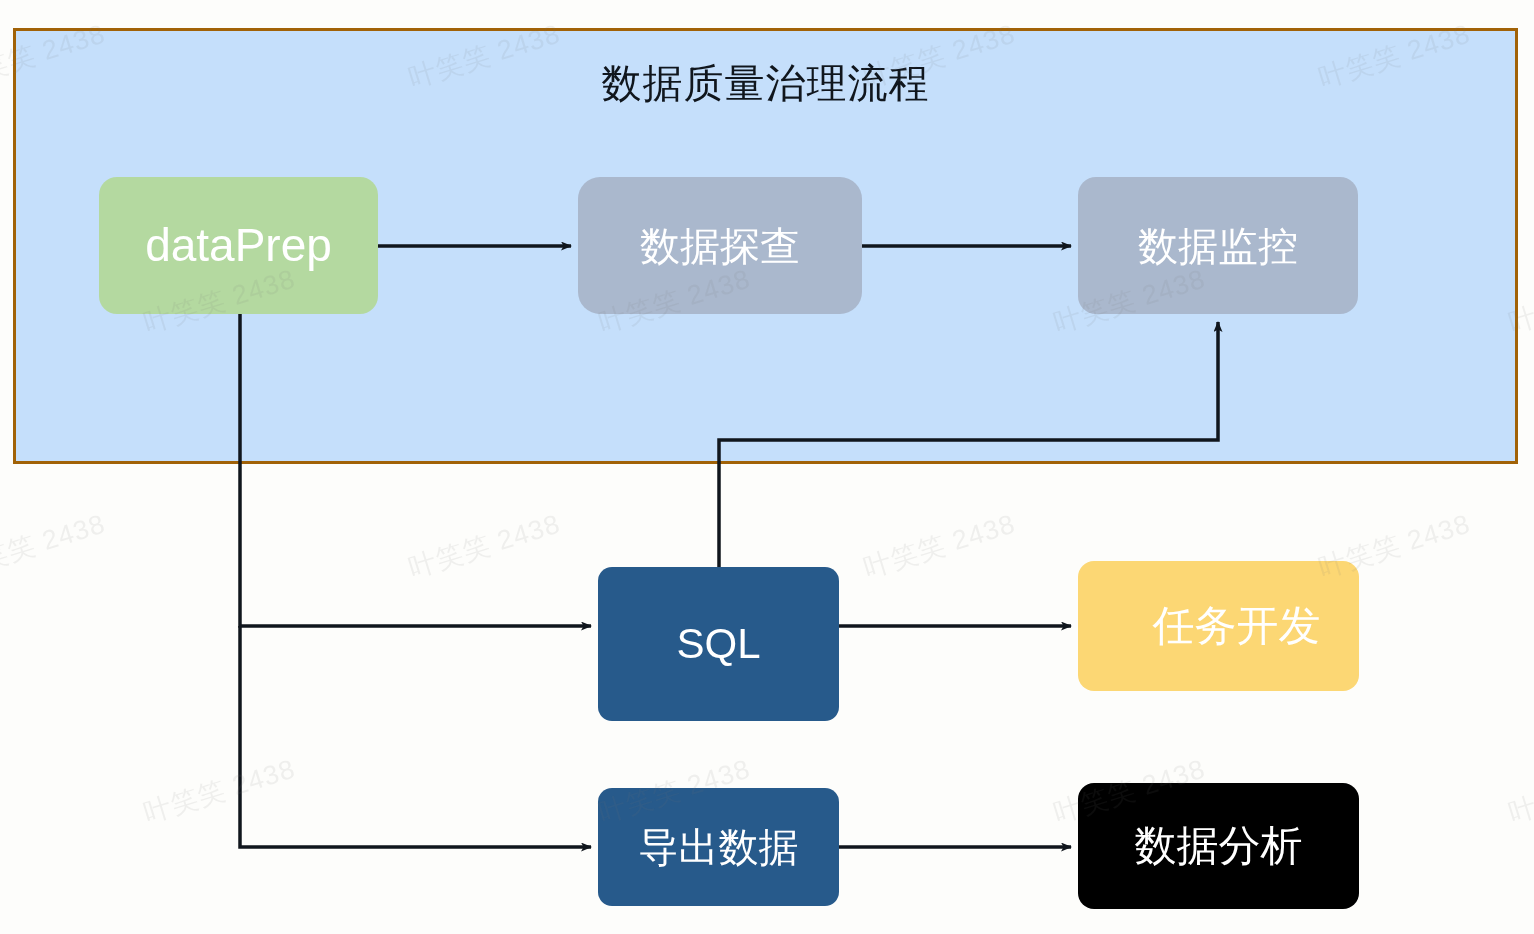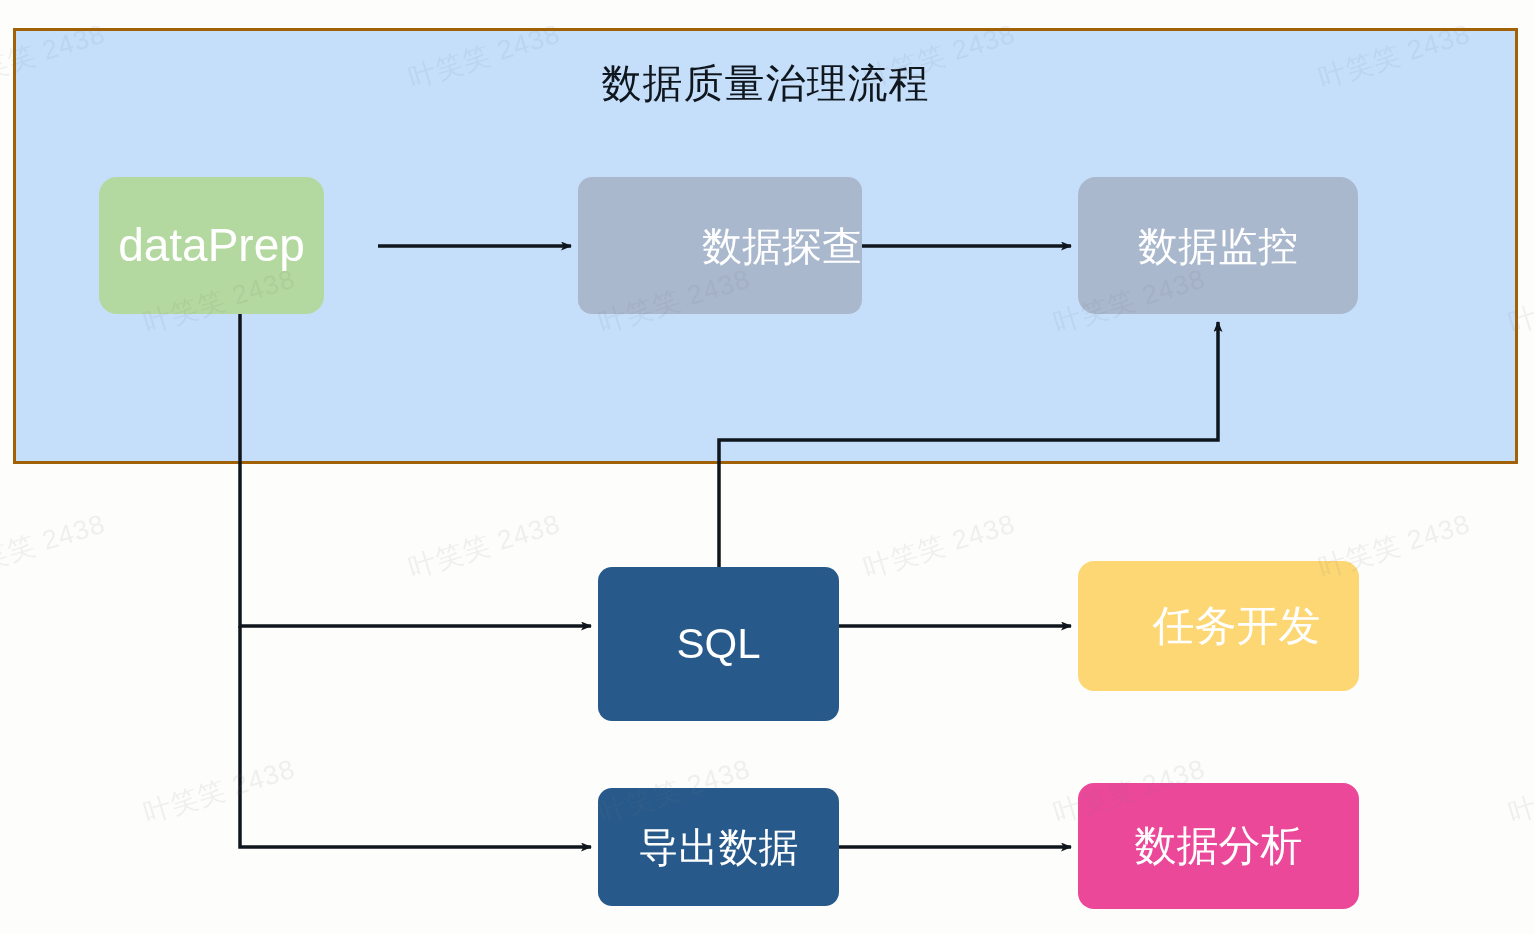--- a/index.html
+++ b/index.html
@@ -83,31 +83,30 @@
     text-align: center;
     line-height: 1.1;
     border-radius: 16px;
   }
   .node-label {
     display: block;
     white-space: nowrap;
   }
 
   .n-dataprep {
-    left: 99px;  top: 177px;  width: 225px;  height: 137px;
+    left: 99px;  top: 177px;  width: 279px;  height: 137px;
     background: #b4d9a0;
     font-size: 46px;
     border-radius: 18px;
   }
   .n-tancha {
     left: 578px; top: 177px;  width: 284px;  height: 137px;
     background: #aab8cd;
     font-size: 40px;
-    border-radius: 14px;
-    justify-content: flex-end;
+    border-radius: 22px;
   }
   .n-jiankong {
     left: 1078px; top: 177px; width: 280px;  height: 137px;
     background: #aab8cd;
     font-size: 40px;
     border-radius: 18px;
   }
   .n-sql {
     left: 598px; top: 567px; width: 241px;  height: 154px;
     background: #275a8b;
@@ -122,21 +121,21 @@
     padding-left: 36px;
   }
   .n-daochu {
     left: 598px; top: 788px; width: 241px;  height: 118px;
     background: #275a8b;
     font-size: 40px;
     border-radius: 14px;
   }
   .n-fenxi {
     left: 1078px; top: 783px; width: 281px; height: 126px;
-    background: #ec4899;
+    background: #000000;
     font-size: 42px;
     border-radius: 16px;
   }
 </style>
 </head>
 <body>
 
 <div id="canvas">
 
   <div class="group-box">

